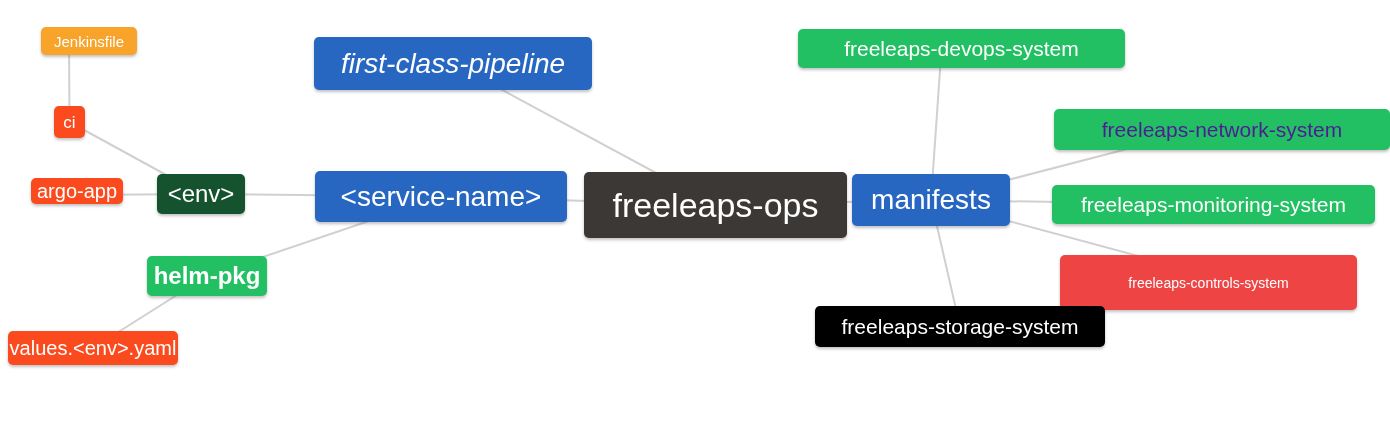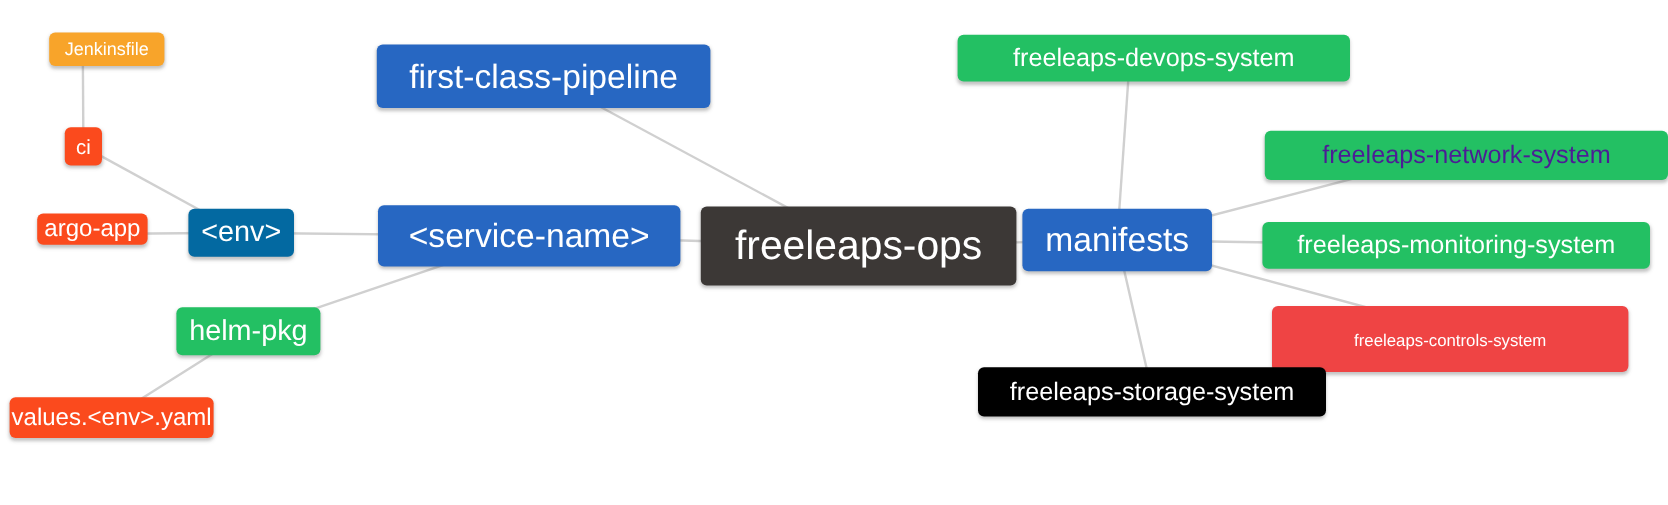--- a/index.html
+++ b/index.html
@@ -51,25 +51,25 @@
       <line x1="453" y1="63.5" x2="715.5" y2="205" stroke="#D0D0D0" stroke-width="2"></line>
       <line x1="715.5" y1="205" x2="931" y2="200" stroke="#D0D0D0" stroke-width="2"></line>
       <line x1="931" y1="200" x2="941.5" y2="48.5" stroke="#D0D0D0" stroke-width="2"></line>
       <line x1="931" y1="200" x2="1202" y2="129.5" stroke="#D0D0D0" stroke-width="2"></line>
       <line x1="931" y1="200" x2="1213.5" y2="204.5" stroke="#D0D0D0" stroke-width="2"></line>
       <line x1="931" y1="200" x2="1208.5" y2="275" stroke="#D0D0D0" stroke-width="2"></line>
       <line x1="931" y1="200" x2="960" y2="326.5" stroke="#D0D0D0" stroke-width="2"></line>
     </svg>
 
 <div class="node" style="left: 584px; top: 172px; width: 263px; height: 66px; font-size: 34px; background: rgb(60, 56, 54); color: rgb(255, 255, 255);">freeleaps-ops</div>
-    <div class="node" style="left: 314px; top: 37px; width: 278px; height: 53px; font-size: 28px; background: rgb(39, 103, 194); color: rgb(255, 255, 255);">first-class-pipeline</div>
+    <div class="node" style="left: 314px; top: 37px; width: 278px; height: 53px; font-size: 28px; background: rgb(39, 103, 194); color: rgb(255, 255, 255); font-style: italic;">first-class-pipeline</div>
     <div class="node" style="left: 315px; top: 171px; width: 252px; height: 51px; font-size: 28px; background: rgb(39, 103, 194); color: rgb(255, 255, 255);">&lt;service-name&gt;</div>
     <div class="node" style="left: 852px; top: 174px; width: 158px; height: 52px; font-size: 28px; background: rgb(39, 103, 194); color: rgb(255, 255, 255);">manifests</div>
-    <div class="node" style="left: 157px; top: 174px; width: 88px; height: 40px; font-size: 24px; background: #0369a1; color: rgb(255, 255, 255);">&lt;env&gt;</div>
-    <div class="node" style="left: 147px; top: 256px; width: 120px; height: 40px; font-size: 24px; background: rgb(35, 192, 99); color: rgb(255, 255, 255);">helm-pkg</div>
+    <div class="node" style="left: 157px; top: 174px; width: 88px; height: 40px; font-size: 24px; background: #14532d; color: rgb(255, 255, 255);">&lt;env&gt;</div>
+    <div class="node" style="left: 147px; top: 256px; width: 120px; height: 40px; font-size: 24px; background: rgb(35, 192, 99); color: rgb(255, 255, 255); font-weight: bold;">helm-pkg</div>
     <div class="node" style="left: 54px; top: 106px; width: 31px; height: 32px; font-size: 17px; background: rgb(251, 74, 29); color: rgb(255, 255, 255);">ci</div>
     <div class="node" style="left: 31px; top: 178px; width: 92px; height: 26px; font-size: 20px; background: rgb(251, 74, 29); color: rgb(255, 255, 255);">argo-app</div>
     <div class="node" style="left: 8px; top: 331px; width: 170px; height: 34px; font-size: 20px; background: rgb(251, 74, 29); color: rgb(255, 255, 255);">values.&lt;env&gt;.yaml</div>
     <div class="node" style="left: 21px; top: 27px; width: 96px; height: 28px; font-size: 15px; background: rgb(248, 164, 42); color: rgb(255, 255, 255); margin-left: 20px;">Jenkinsfile</div>
     <div class="node" style="left: 798px; top: 29px; width: 327px; height: 39px; font-size: 21px; background: rgb(35, 192, 99); color: rgb(255, 255, 255);">freeleaps-devops-system</div>
     <div class="node" style="left: 1054px; top: 109px; width: 336px; height: 41px; font-size: 21px; background: rgb(35, 192, 99); color: #4c1d95;">freeleaps-network-system</div>
     <div class="node" style="left: 1052px; top: 185px; width: 323px; height: 39px; font-size: 21px; background: rgb(35, 192, 99); color: rgb(255, 255, 255);">freeleaps-monitoring-system</div>
     <div class="node" style="left: 1060px; top: 255px; width: 297px; height: 55px; font-size: 14px; background: #ef4444; color: rgb(255, 255, 255);">freeleaps-controls-system</div>
     <div class="node" style="left: 815px; top: 306px; width: 290px; height: 41px; font-size: 21px; background: #000000; color: rgb(255, 255, 255);">freeleaps-storage-system</div>
   </div>

